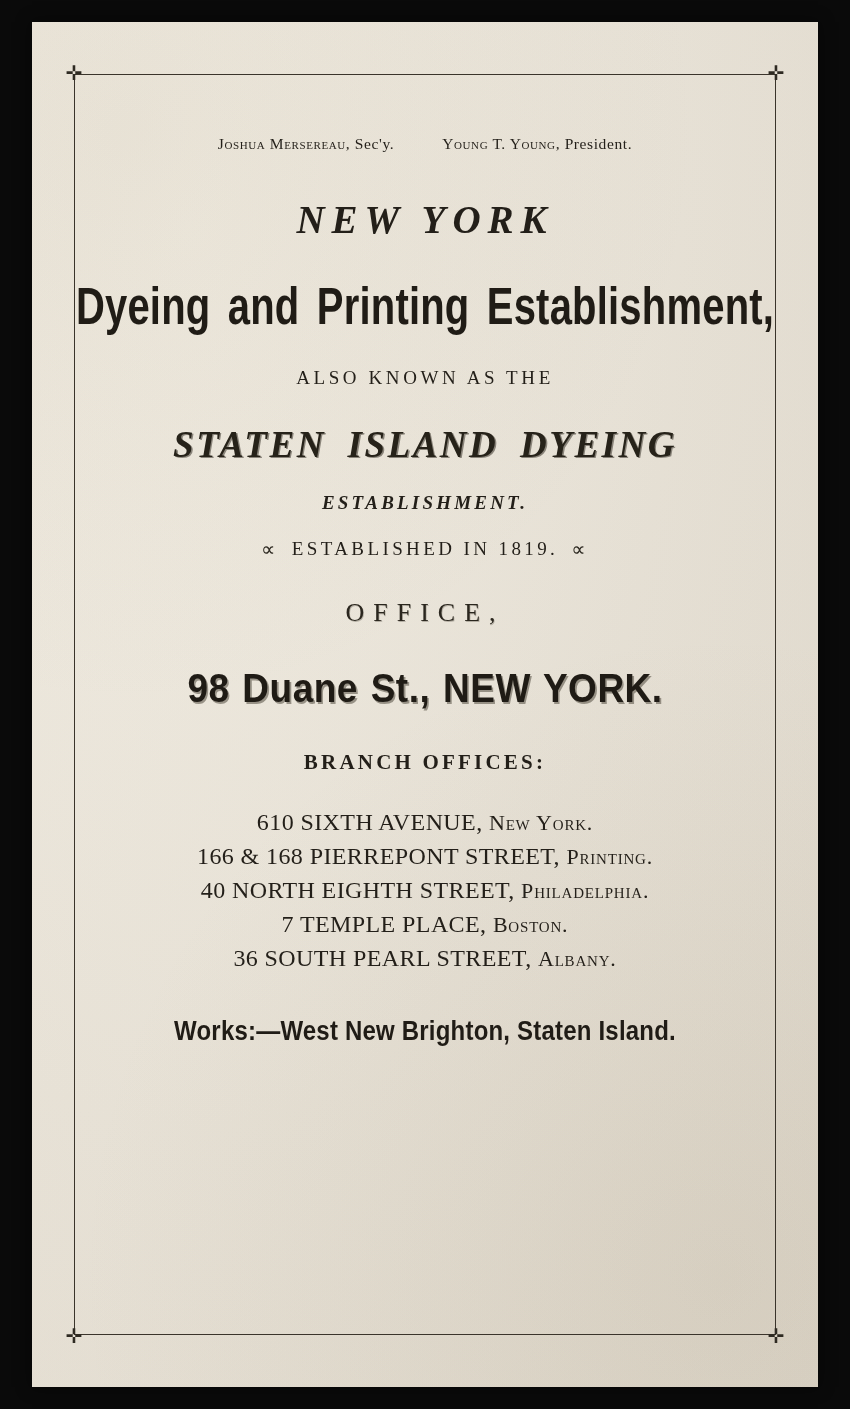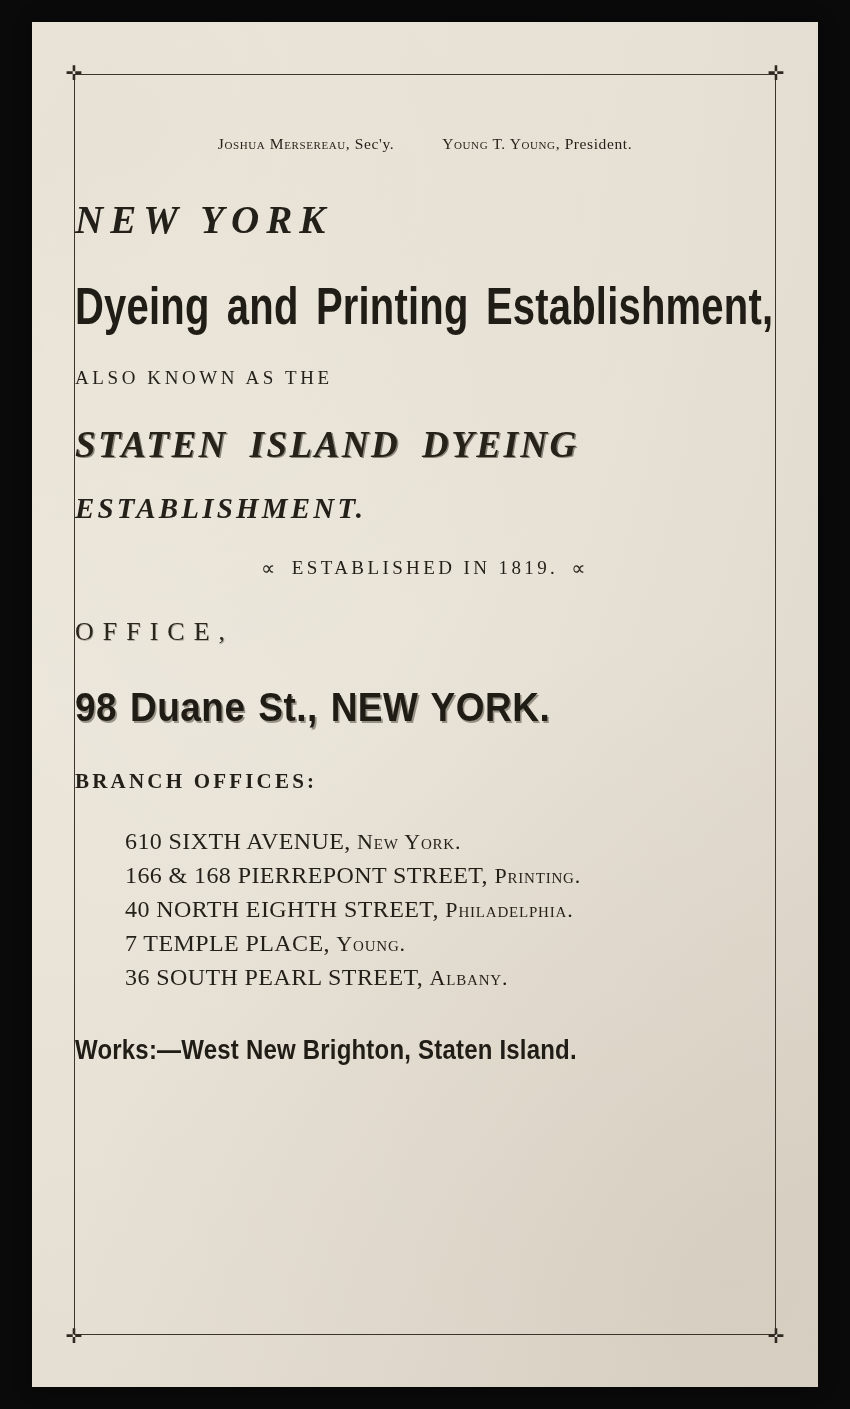--- a/index.html
+++ b/index.html
@@ -54,20 +54,21 @@
   .corner.tl { left: -11px; top: -12px; }
   .corner.tr { right: -11px; top: -12px; }
   .corner.bl { left: -11px; bottom: -12px; }
   .corner.br { right: -11px; bottom: -12px; }
 
   .content {
     position: absolute;
     left: 0;
     right: 0;
     top: 60px;
+    text-align: center;
     color: #231f19;
   }
 
   .officers {
     display: flex;
     justify-content: center;
     gap: 48px;
     font-size: 15.5px;
     letter-spacing: 0.6px;
     font-family: "Liberation Serif", serif;
@@ -115,23 +116,23 @@
     margin-bottom: 26px;
     text-shadow: 1.4px 1.2px 0 rgba(60,55,45,0.55);
     color: #262219;
     font-style: italic;
   }
 
   .l-establishment {
     font-family: "Liberation Serif", serif;
     font-style: italic;
     font-weight: bold;
-    font-size: 29px;
+    font-size: 19px;
     letter-spacing: 3.2px;
-    margin-bottom: 32px;
+    margin-bottom: 24px;
   }
 
   .l-estline {
     display: flex;
     align-items: center;
     justify-content: center;
     gap: 13px;
     font-size: 19px;
     letter-spacing: 3.4px;
     margin-bottom: 38px;
@@ -257,21 +258,21 @@
         <div class="branch-item">
           <span>166 &amp; 168 PIERREPONT STREET,</span>
           <span class="city">Printing.</span>
         </div>
         <div class="branch-item">
           <span>40 NORTH EIGHTH STREET,</span>
           <span class="city">Philadelphia.</span>
         </div>
         <div class="branch-item">
           <span>7 TEMPLE PLACE,</span>
-          <span class="city">Young.</span>
+          <span class="city">Boston.</span>
         </div>
         <div class="branch-item">
           <span>36 SOUTH PEARL STREET,</span>
           <span class="city">Albany.</span>
         </div>
       </div>
 
       <div class="l-works">Works:—West New Brighton, Staten Island.</div>
 
     </div>

